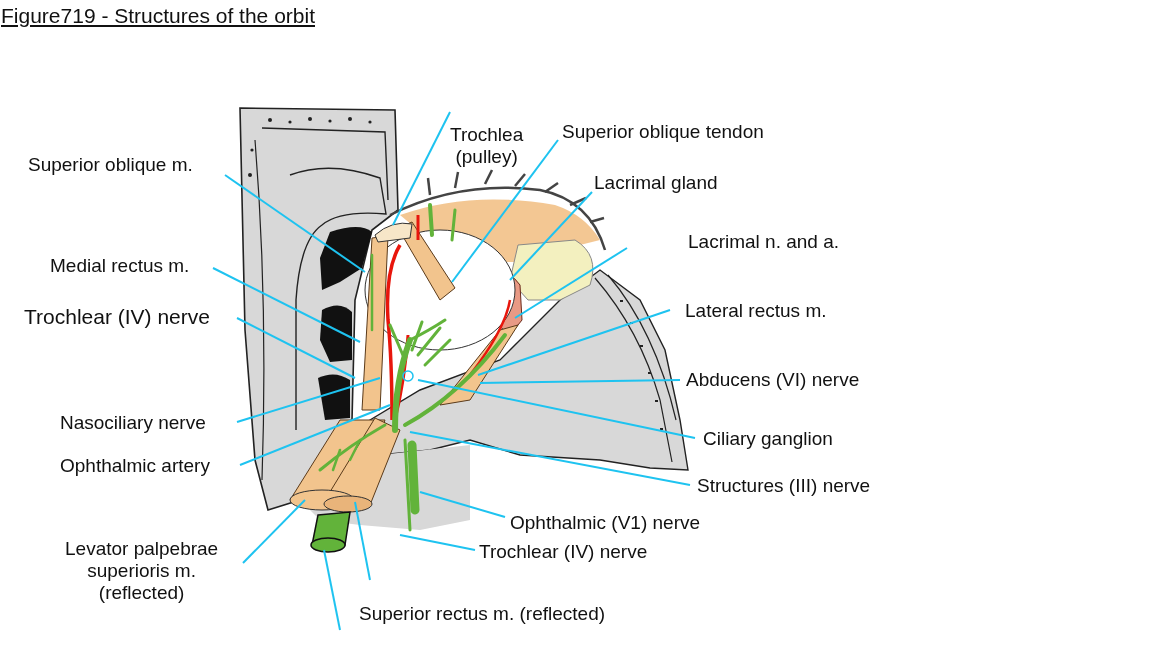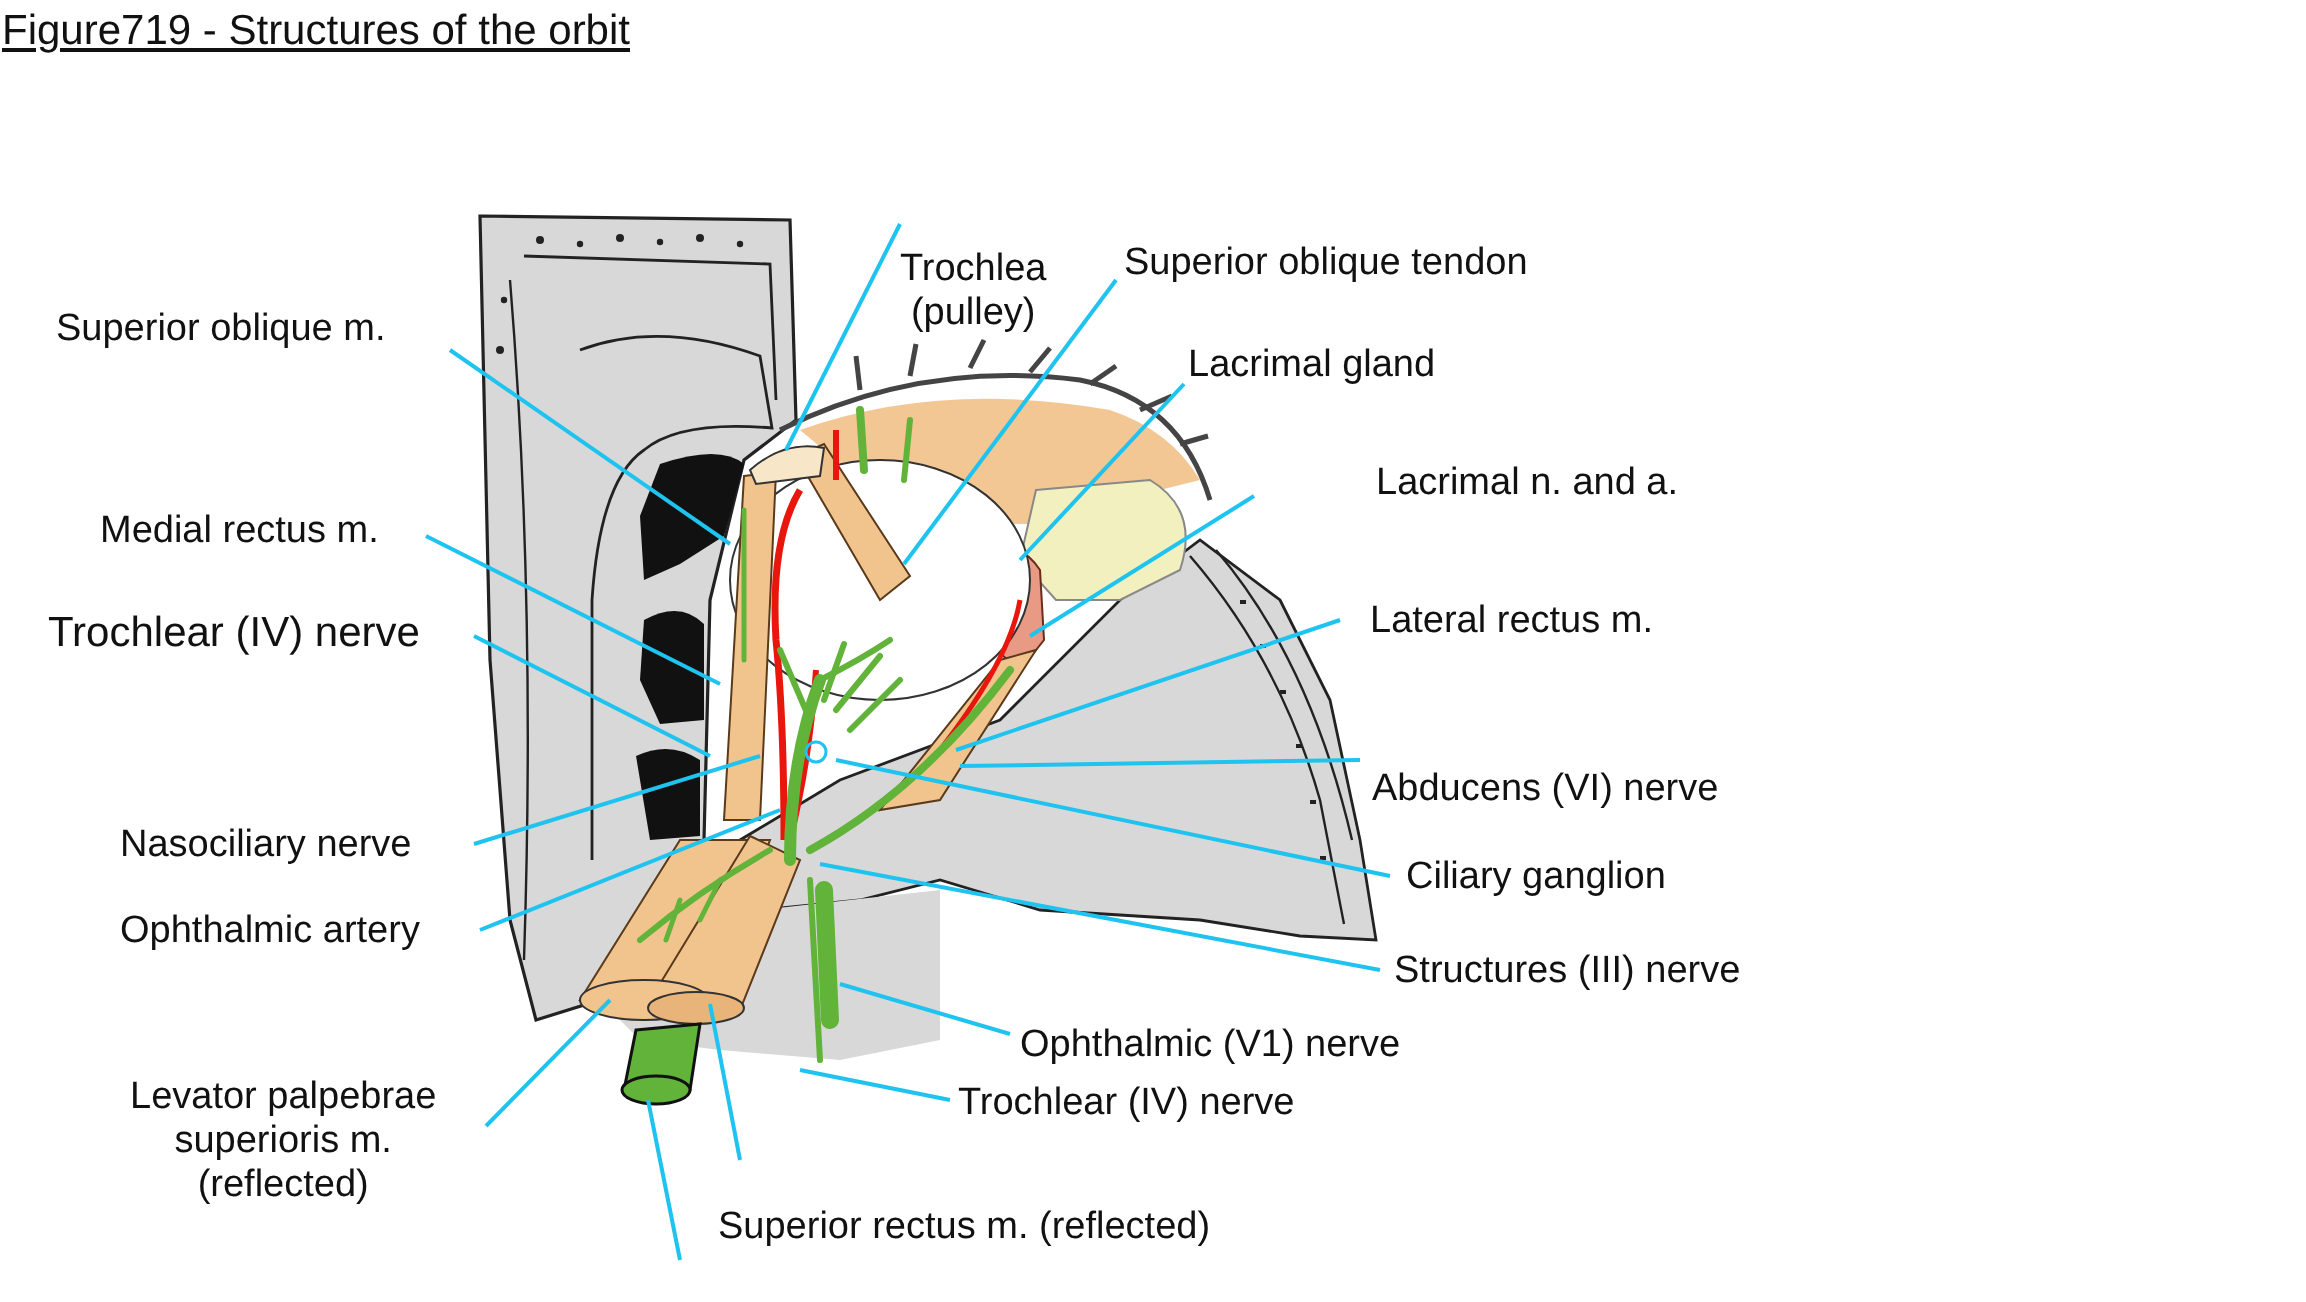--- a/index.html
+++ b/index.html
@@ -144,21 +144,21 @@
 </svg>
 
 <div class="lbl center" style="left:450px; top:84px;margin-top:40px;">
   <div>Trochlea</div>
   <div>(pulley)</div>
 </div>
 <div class="lbl" style="left:562px; top:121px;">Superior oblique tendon</div>
 <div class="lbl" style="left:594px; top:172px;">Lacrimal gland</div>
 <div class="lbl" style="left:664px; top:231px;margin-left:24px;">Lacrimal n. and a.</div>
 <div class="lbl" style="left:685px; top:300px;">Lateral rectus m.</div>
-<div class="lbl" style="left:686px; top:384px;text-align:right;">Abducens (VI) nerve</div>
+<div class="lbl" style="left:686px; top:369px;text-align:right;">Abducens (VI) nerve</div>
 <div class="lbl" style="left:703px; top:428px;">Ciliary ganglion</div>
 <div class="lbl" style="left:697px; top:475px;">Structures (III) nerve</div>
 <div class="lbl" style="left:510px; top:512px;">Ophthalmic (V1) nerve</div>
 <div class="lbl" style="left:479px; top:541px;">Trochlear (IV) nerve</div>
 <div class="lbl" style="left:359px; top:591px;margin-top:12px;">Superior rectus m. (reflected)</div>
 <div class="lbl" style="left:341px; top:634px;margin-top:45px;">Optic nerve</div>
 
 <div class="lbl" style="left:28px; top:154px;">Superior oblique m.</div>
 <div class="lbl" style="left:50px; top:255px;">Medial rectus m.</div>
 <div class="lbl big" style="left:24px; top:306px;">Trochlear (IV) nerve</div>

